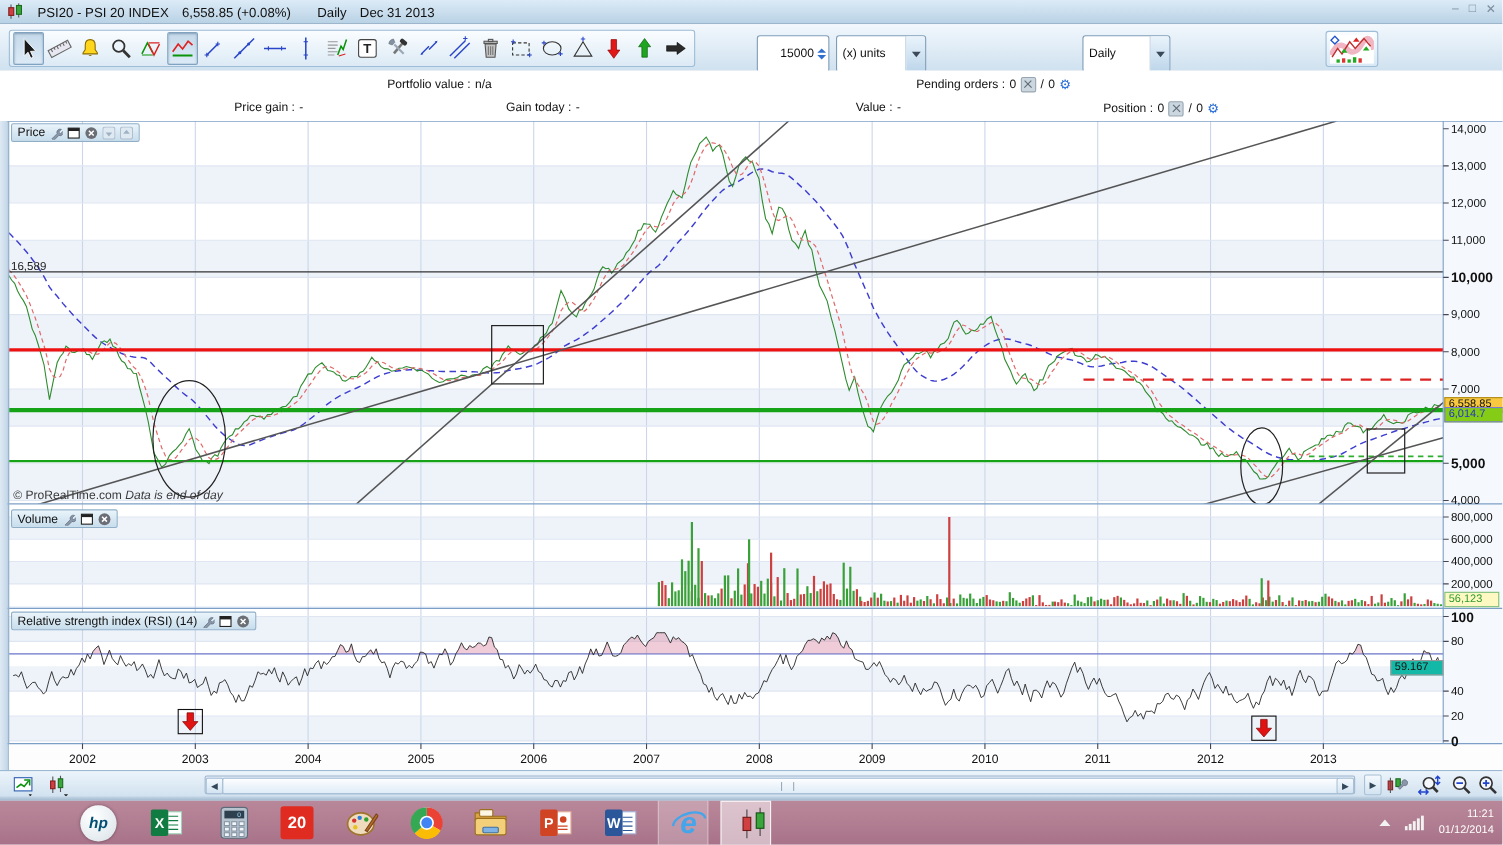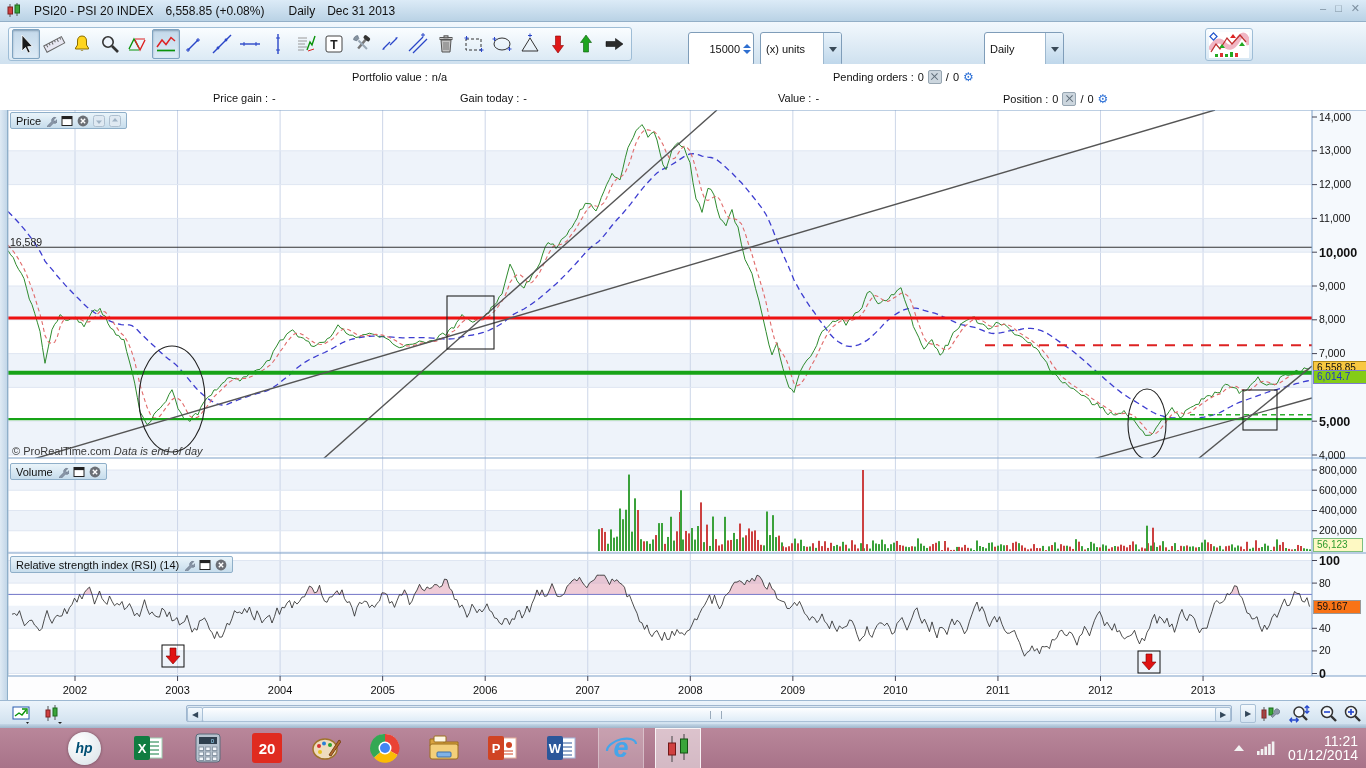--- a/index.html
+++ b/index.html
@@ -43,27 +43,27 @@
   #btoolbar{left:0;top:700px;width:1366px;height:26px;background:linear-gradient(#ecf4fb,#cfe0ee);border-top:1px solid #9db8d2;box-sizing:border-box}
   .bbtn{position:absolute;display:flex;align-items:center;justify-content:center;border-radius:2px}
   #scrolltrack{position:absolute;left:186px;top:4px;width:1046px;height:17px;background:#dce8f3;border:1px solid #9fb6cf;border-radius:2px;box-sizing:border-box}
   #scrollthumb{position:absolute;left:15px;top:1px;width:1014px;height:13px;background:linear-gradient(#fdfeff,#dfecf7);border:1px solid #a9c0d6;border-radius:2px}
   .sarr{position:absolute;top:1px;width:14px;height:13px;display:flex;align-items:center;justify-content:center;font-size:8px;color:#33475a;
         background:linear-gradient(#f4f9fd,#d3e3f1);border:1px solid #a9c0d6;border-radius:2px}
   .grip{position:absolute;left:50%;top:3px;width:10px;height:8px;border-left:1px solid #9ab;border-right:1px solid #9ab}
   
   #taskbar{left:0;top:728px;width:1366px;height:40px;background:linear-gradient(#b9879a,#a87389)}
   #winedge{left:0;top:724px;width:1366px;height:4px;background:linear-gradient(#c4d7e7,#9fb6cb)}
-  .task{position:absolute;top:0;height:40px;display:flex;align-items:center;justify-content:center}
+  .task{position:absolute;top:0;height:40px;display:flex;align-items:center;justify-content:flex-end}
   .opened{background:rgba(255,255,255,.22);border-left:1px solid rgba(255,255,255,.35);border-right:1px solid rgba(255,255,255,.35)}
   .active{background:rgba(255,255,255,.5);border:1px solid rgba(255,255,255,.8)}
   #hp-orb{width:33px;height:33px;border-radius:50%;background:radial-gradient(circle at 35% 30%,#ffffff,#d8e2e8);
           display:flex;align-items:center;justify-content:center;color:#014f74;font-weight:bold;font-style:italic;font-size:14px;box-shadow:0 0 3px rgba(0,0,0,.4)}
   #tray{position:absolute;right:8px;top:0;height:40px;display:flex;align-items:center;gap:13px;color:#fff}
-  #clock{text-align:right;font-size:14px;line-height:14px}
+  #clock{text-align:right;font-size:10px;line-height:14px}
   .trayarrow{width:0;height:0;border-left:5px solid transparent;border-right:5px solid transparent;border-bottom:6px solid #f2f2f2}
   svg text{font-family:"Liberation Sans","DejaVu Sans",sans-serif}
 </style>
 </head>
 <body>
 
 <div id="titlebar" class="abs">
   <span style="display:flex">
     <svg width="16" height="15" viewBox="0 0 16 15">
         <line x1="4" y1="1" x2="4" y2="14" stroke="#555"></line>
@@ -760,21 +760,21 @@
 </div>
 
 <div id="hline-label" class="abs">16,589</div>
 <div id="copyright" class="abs">
   <span>© ProRealTime.com</span>&nbsp;<i>Data is end of day</i>
 </div>
 
 <div class="tag" style="left:1313px;top:361px;width:52px;background:#f8c840;border-color:#b08a18;color:#111">6,558.85</div>
 <div class="tag" style="left:1313px;top:370px;width:46px;background:#84cc16;border-color:#7b7bd0;color:#2233cc">6,014.7</div>
 <div class="tag" style="left:1313px;top:538px;width:42px;background:#fef9c3;border-color:#7fbf7f;color:#2f9b2f">56,123</div>
-<div class="tag" style="left:1313px;top:600px;width:40px;background:#f97316;border-color:#999;color:#111">59.167</div>
+<div class="tag" style="left:1264px;top:600px;width:40px;background:#14b8a6;border-color:#999;color:#111">59.167</div>
 
 <div id="btoolbar" class="abs">
   <div class="bbtn" style="left:10px;top:3px;width:24px;height:20px">
     <svg width="20" height="19" viewBox="0 0 20 19">
         <rect x="1" y="2" width="16" height="12" fill="#fff" stroke="#2a5db0"></rect>
         <path d="M3 11l4-3 3 2 4-5" stroke="#0a930a" fill="none" stroke-width="1.4"></path>
         <path d="M10 4h5v5" fill="none" stroke="#0a930a" stroke-width="1.4"></path>
         <path d="M14 17l3 0-1.5 2z" fill="#222"></path>
       </svg>
   </div>

